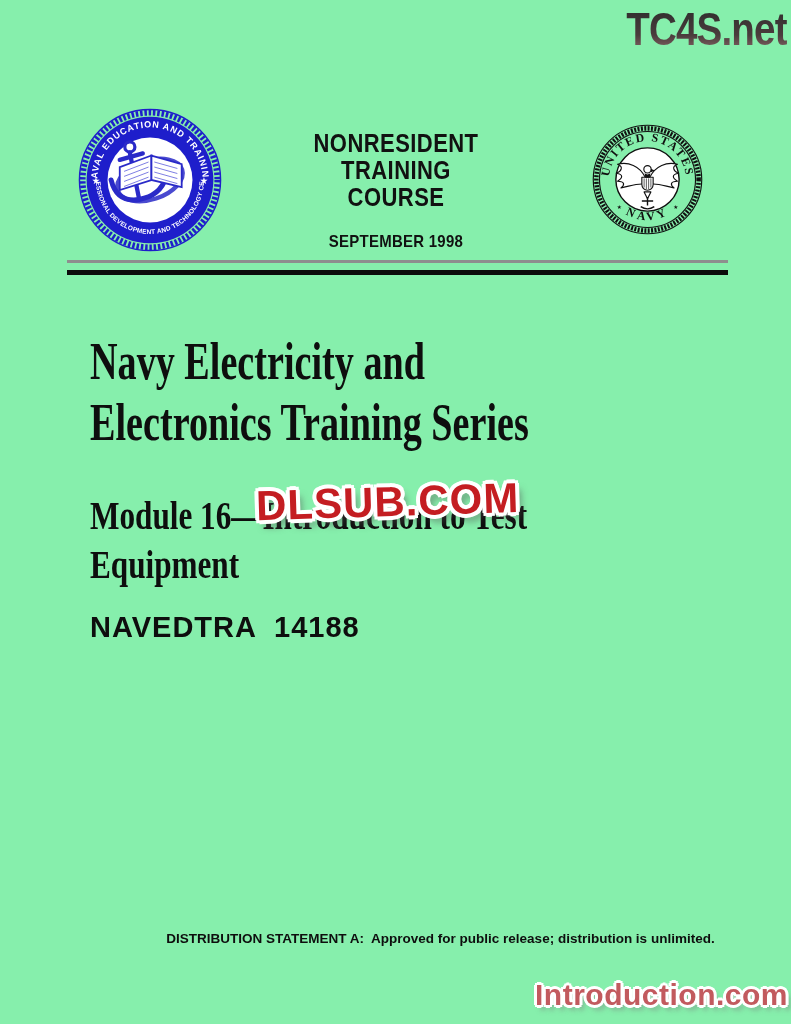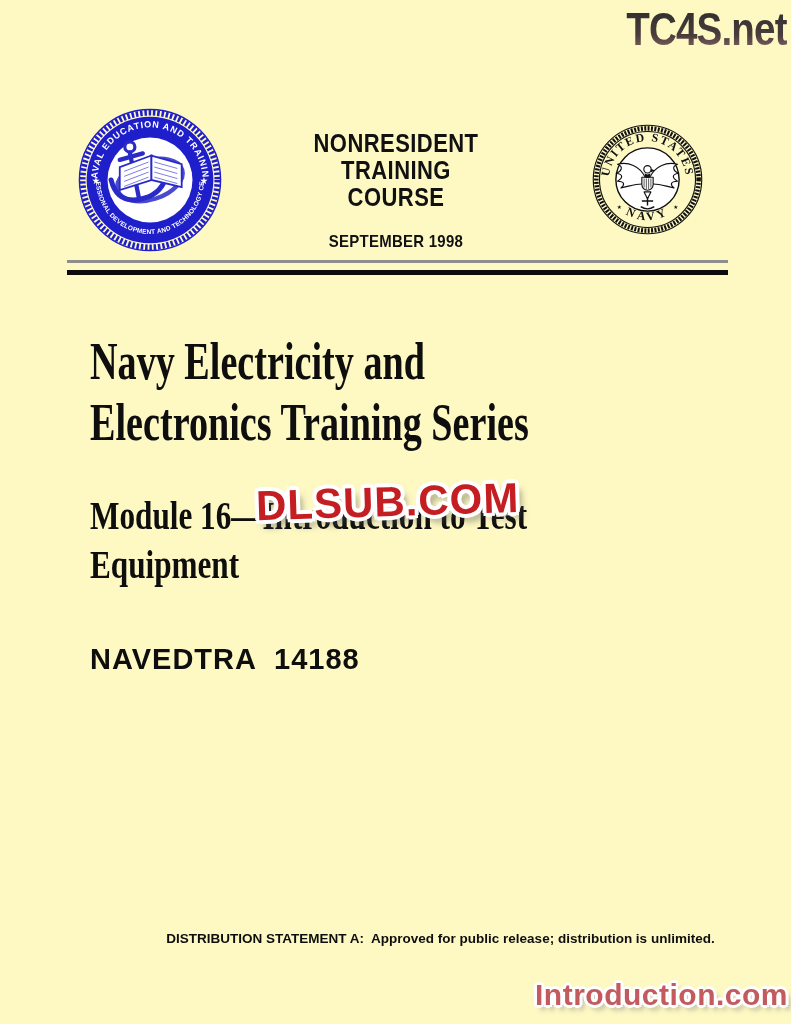--- a/index.html
+++ b/index.html
@@ -1,16 +1,16 @@
 <!DOCTYPE html>
 <html><head>
 <meta charset="utf-8">
 <style>
   html,body{margin:0;padding:0;background:#fff;}
-  .page{position:relative;width:791px;height:1024px;background:#fef9c3;overflow:hidden;
+  .page{position:relative;width:791px;height:1024px;background:#86efac;overflow:hidden;
         font-family:"Liberation Sans",sans-serif;color:#111;}
 
   
   .tc4s{position:absolute;top:1px;right:4px;font-size:47px;font-weight:bold;
         letter-spacing:-1px;transform:scaleX(0.82);transform-origin:100% 0;
         background:linear-gradient(180deg,#2d2d2d 10%,#4a3c3c 62%,#9a7474 100%);
         -webkit-background-clip:text;background-clip:text;color:transparent;
         font-family:"Liberation Sans",sans-serif;}
   .dlsub{position:absolute;left:256px;top:478px;font-size:42px;font-weight:bold;
         letter-spacing:1px;color:#c41d22;transform:rotate(-1.8deg);white-space:nowrap;
@@ -36,21 +36,21 @@
   .rule-black{position:absolute;left:67px;top:270px;width:661px;height:5px;background:#0c0c0c;}
 
   
   .title{position:absolute;left:90px;top:331px;font-family:"Liberation Serif",serif;
         font-weight:bold;font-size:53px;line-height:61px;white-space:nowrap;
         transform:scaleX(0.72);transform-origin:0 0;color:#0e0e0e;}
   .module{position:absolute;left:90px;top:491px;font-family:"Liberation Serif",serif;
         font-weight:bold;font-size:40px;line-height:49px;white-space:nowrap;
         transform:scaleX(0.78);transform-origin:0 0;color:#0e0e0e;}
   .navedtra{position:absolute;left:90px;top:611px;font-size:29px;font-weight:bold;
-        letter-spacing:1px;white-space:pre;color:#0e0e0e;margin-top:32px;}
+        letter-spacing:1px;white-space:pre;color:#0e0e0e;}
   .distribution{position:absolute;left:0;top:931px;width:791px;text-align:center;
         font-size:13.5px;font-weight:bold;white-space:pre;color:#0e0e0e;padding-left:45px;}
 </style>
 </head>
 <body>
 
 <div class="page">
 
   <div class="tc4s">TC4S.net</div>
 

